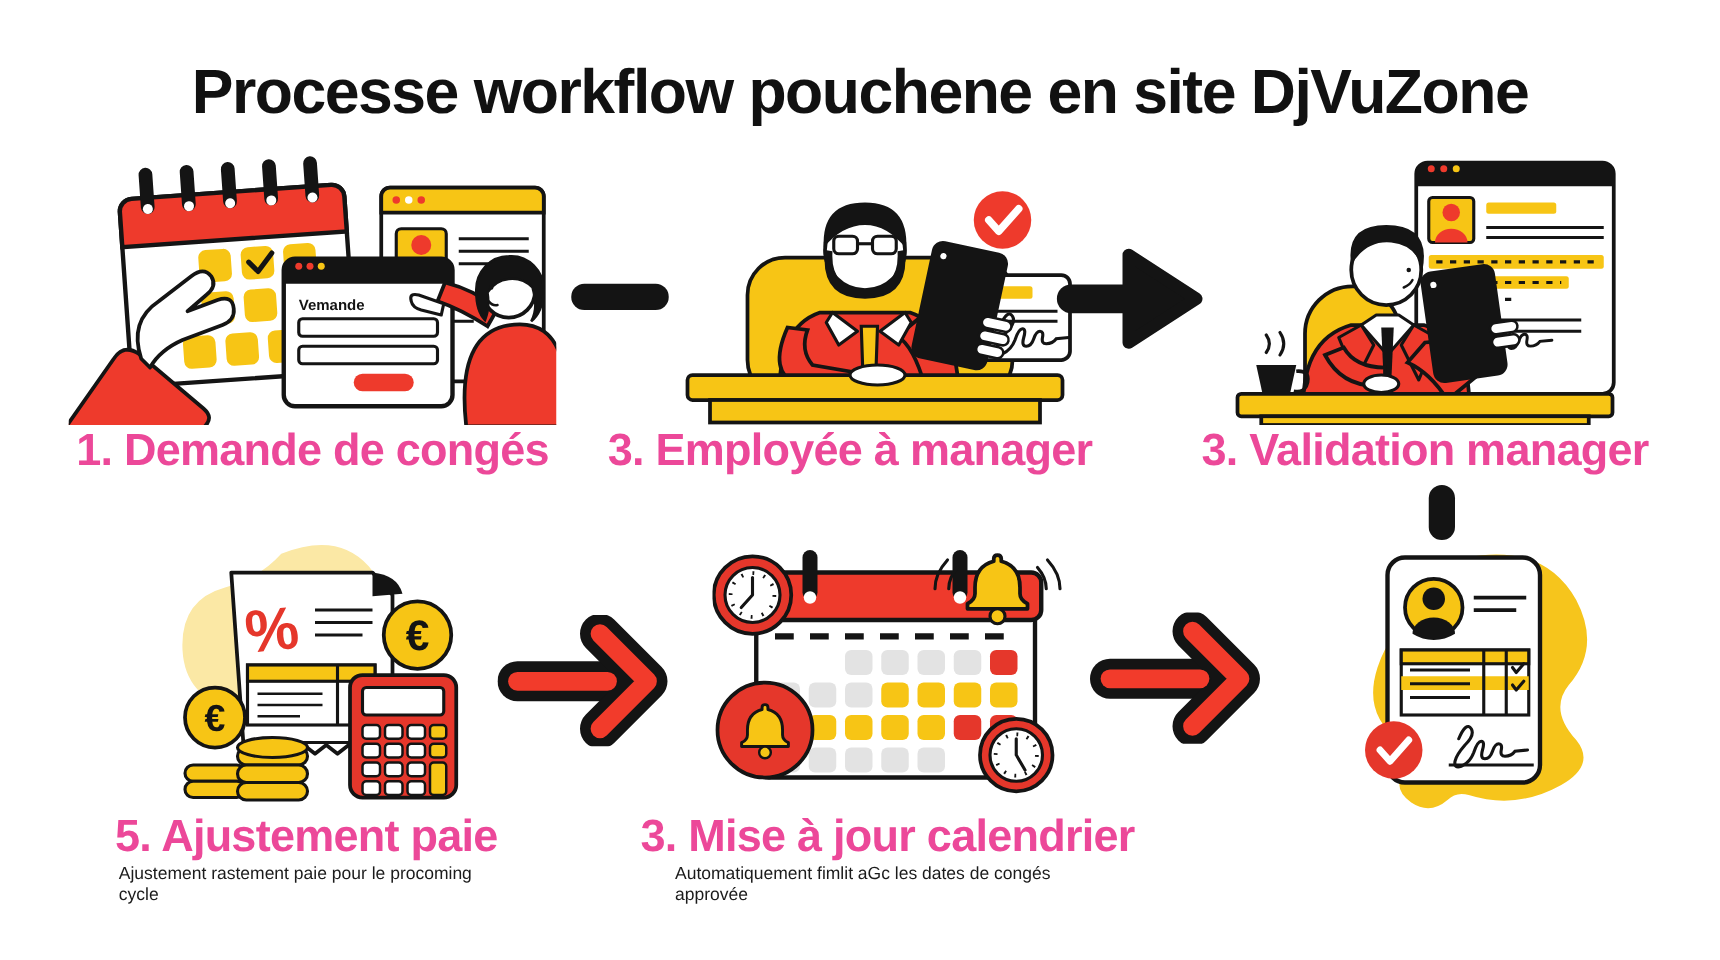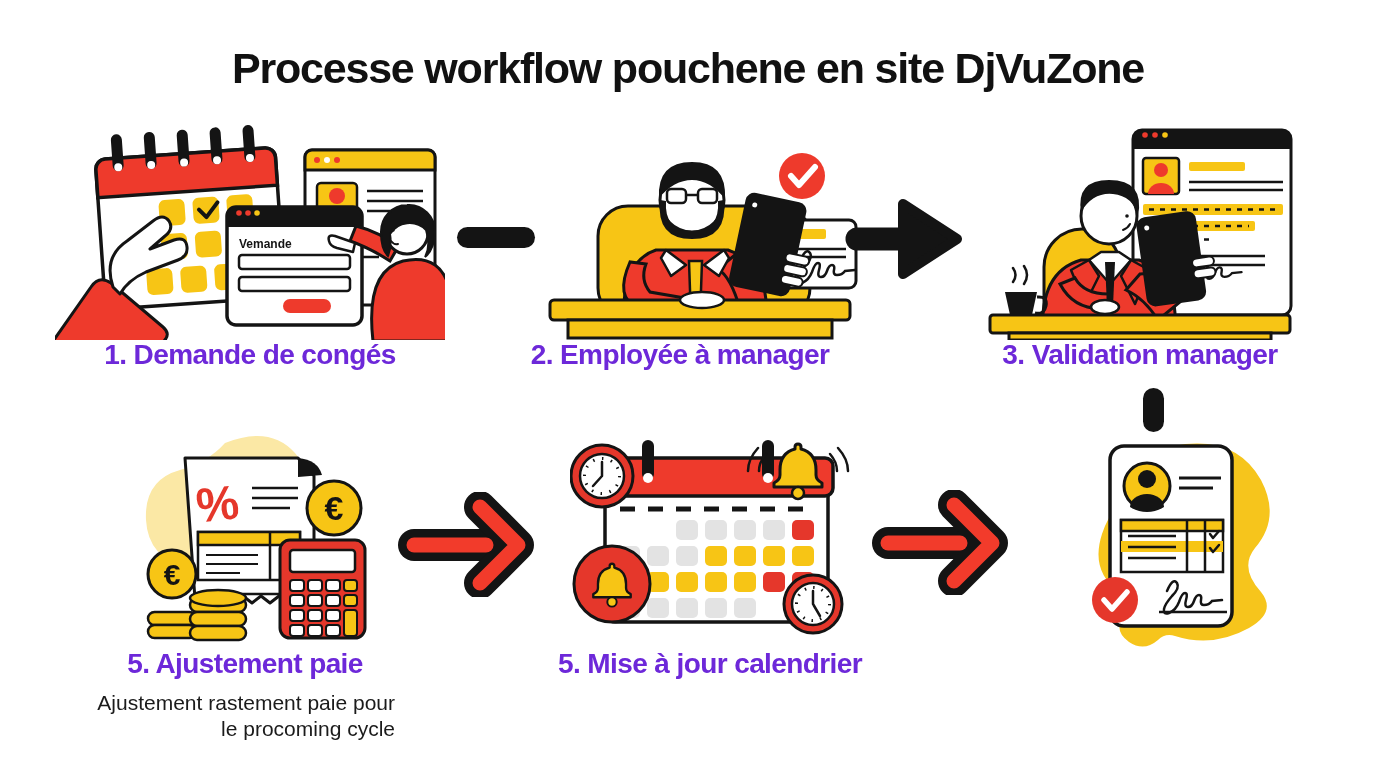--- a/index.html
+++ b/index.html
@@ -1,22 +1,22 @@
 <!DOCTYPE html>
 <html><head>
 <meta charset="utf-8">
 <style>
   html,body{margin:0;padding:0;background:#fff;}
   .canvas{position:relative;width:1376px;height:768px;background:#ffffff;overflow:hidden;
           font-family:"Liberation Sans",sans-serif;color:#141414;}
   .abs{position:absolute;}
-  .title{top:44px;left:0;width:1376px;text-align:center;font-size:43px;font-weight:bold;
+  .title{top:44px;left:0;width:1376px;text-align:center;font-size:50px;font-weight:bold;
          letter-spacing:-1.2px;color:#111;}
-  .step-label{font-size:28px;font-weight:bold;letter-spacing:-0.6px;text-align:center;color:#6d28d9;}
-  .step-sub{font-size:21px;line-height:1.22;text-align:right;color:#1b1b1b;}
+  .step-label{font-size:36px;font-weight:bold;letter-spacing:-0.6px;text-align:center;color:#ec4899;}
+  .step-sub{font-size:14px;line-height:1.22;text-align:left;color:#1b1b1b;}
   .dash-h{background:#141414;border-radius:11px;}
   svg text{font-family:"Liberation Sans",sans-serif;}
 </style>
 </head>
 <body>
 
 <div class="canvas">
 
   <div class="abs title">Processe workflow pouchene en site DjVuZone</div>
 
@@ -199,21 +199,21 @@
       <rect x="24" y="211" width="262" height="7" fill="#F7C515" stroke="#141414" stroke-width="3"></rect>
     </g>
     <g>
       <path d="M20,170 h32 l-5,23 h-22 z" fill="#141414"></path>
       <path d="M52,175 q11,-1 9,9 q-2,9 -11,7" fill="none" stroke="#141414" stroke-width="3"></path>
       <path d="M28,160 q5,-7 0,-14 M39,162 q6,-9 0,-18" stroke="#141414" stroke-width="2.5" fill="none" stroke-linecap="round"></path>
     </g>
   </svg>
 
   <div class="abs step-label" style="left:40px;top:339px;width:420px">1. Demande de congés</div>
-  <div class="abs step-label" style="left:470px;top:339px;width:420px">2. Employée à manager</div>
+  <div class="abs step-label" style="left:470px;top:339px;width:420px">3. Employée à manager</div>
   <div class="abs step-label" style="left:930px;top:339px;width:420px">3. Validation manager</div>
 
   <div class="abs dash-h" style="left:1143px;top:388px;width:21px;height:44px"></div>
 
   <svg class="abs" style="left:130px;top:428px" width="265" height="215" viewBox="0 0 265 215">
     <path d="M95,15 q45,-18 70,10 q18,20 5,45 q-10,20 10,35 q18,16 -2,35 l-120,0 q-40,-10 -42,-48 q-2,-40 34,-50 q28,-8 45,-27 z" fill="#FBE8A5"></path>
 
     <g>
       <path d="M55,30 h113 l16,18 v120 l-8,7 -9,-7 -9,7 -9,-7 -9,7 -9,-7 -9,7 -9,-7 -9,7 -9,-7 -9,7 -9,-7 -8,7 -4,-4 z" fill="#fff" stroke="#141414" stroke-width="3" stroke-linejoin="round"></path>
       <path d="M168,30 q20,2 24,17 l-24,2 z" fill="#141414"></path>
@@ -372,15 +372,16 @@
         <circle cx="60" cy="172" r="23" fill="#E5372B"></circle>
         <path d="M49,172 l8,9 l15,-17" stroke="#fff" stroke-width="5.5" fill="none" stroke-linecap="round" stroke-linejoin="round"></path>
       </g>
       <path d="M252,151 q6,-14 10,-8 q3,5 -5,13 q-7,8 -8,13 q-1,6 5,4 q7,-3 10,-11 q3,-9 6,-9 q3,0 1,7 q-2,7 2,7 q4,0 6,-6 q2,-6 5,-6 q3,0 2,5 q-1,5 3,5 q5,0 8,-4 l10,-1" transform="translate(-140,12)" fill="none" stroke="#141414" stroke-width="2.5" stroke-linecap="round"></path>
       <path d="M104,184 h68" stroke="#141414" stroke-width="2.5"></path>
     </g>
   </svg>
 
   <div class="abs step-label" style="left:35px;top:648px;width:420px">5. Ajustement paie</div>
   <div class="abs step-sub" style="left:95px;top:690px;width:300px">Ajustement rastement paie pour le procoming cycle</div>
-  <div class="abs step-label" style="left:500px;top:648px;width:420px">5. Mise à jour calendrier</div>
+  <div class="abs step-label" style="left:500px;top:648px;width:420px">3. Mise à jour calendrier</div>
+  <div class="abs step-sub" style="left:540px;top:690px;width:340px">Automatiquement fimlit aGc les dates de congés approvée</div>
 
 </div>
 
 </body></html>

